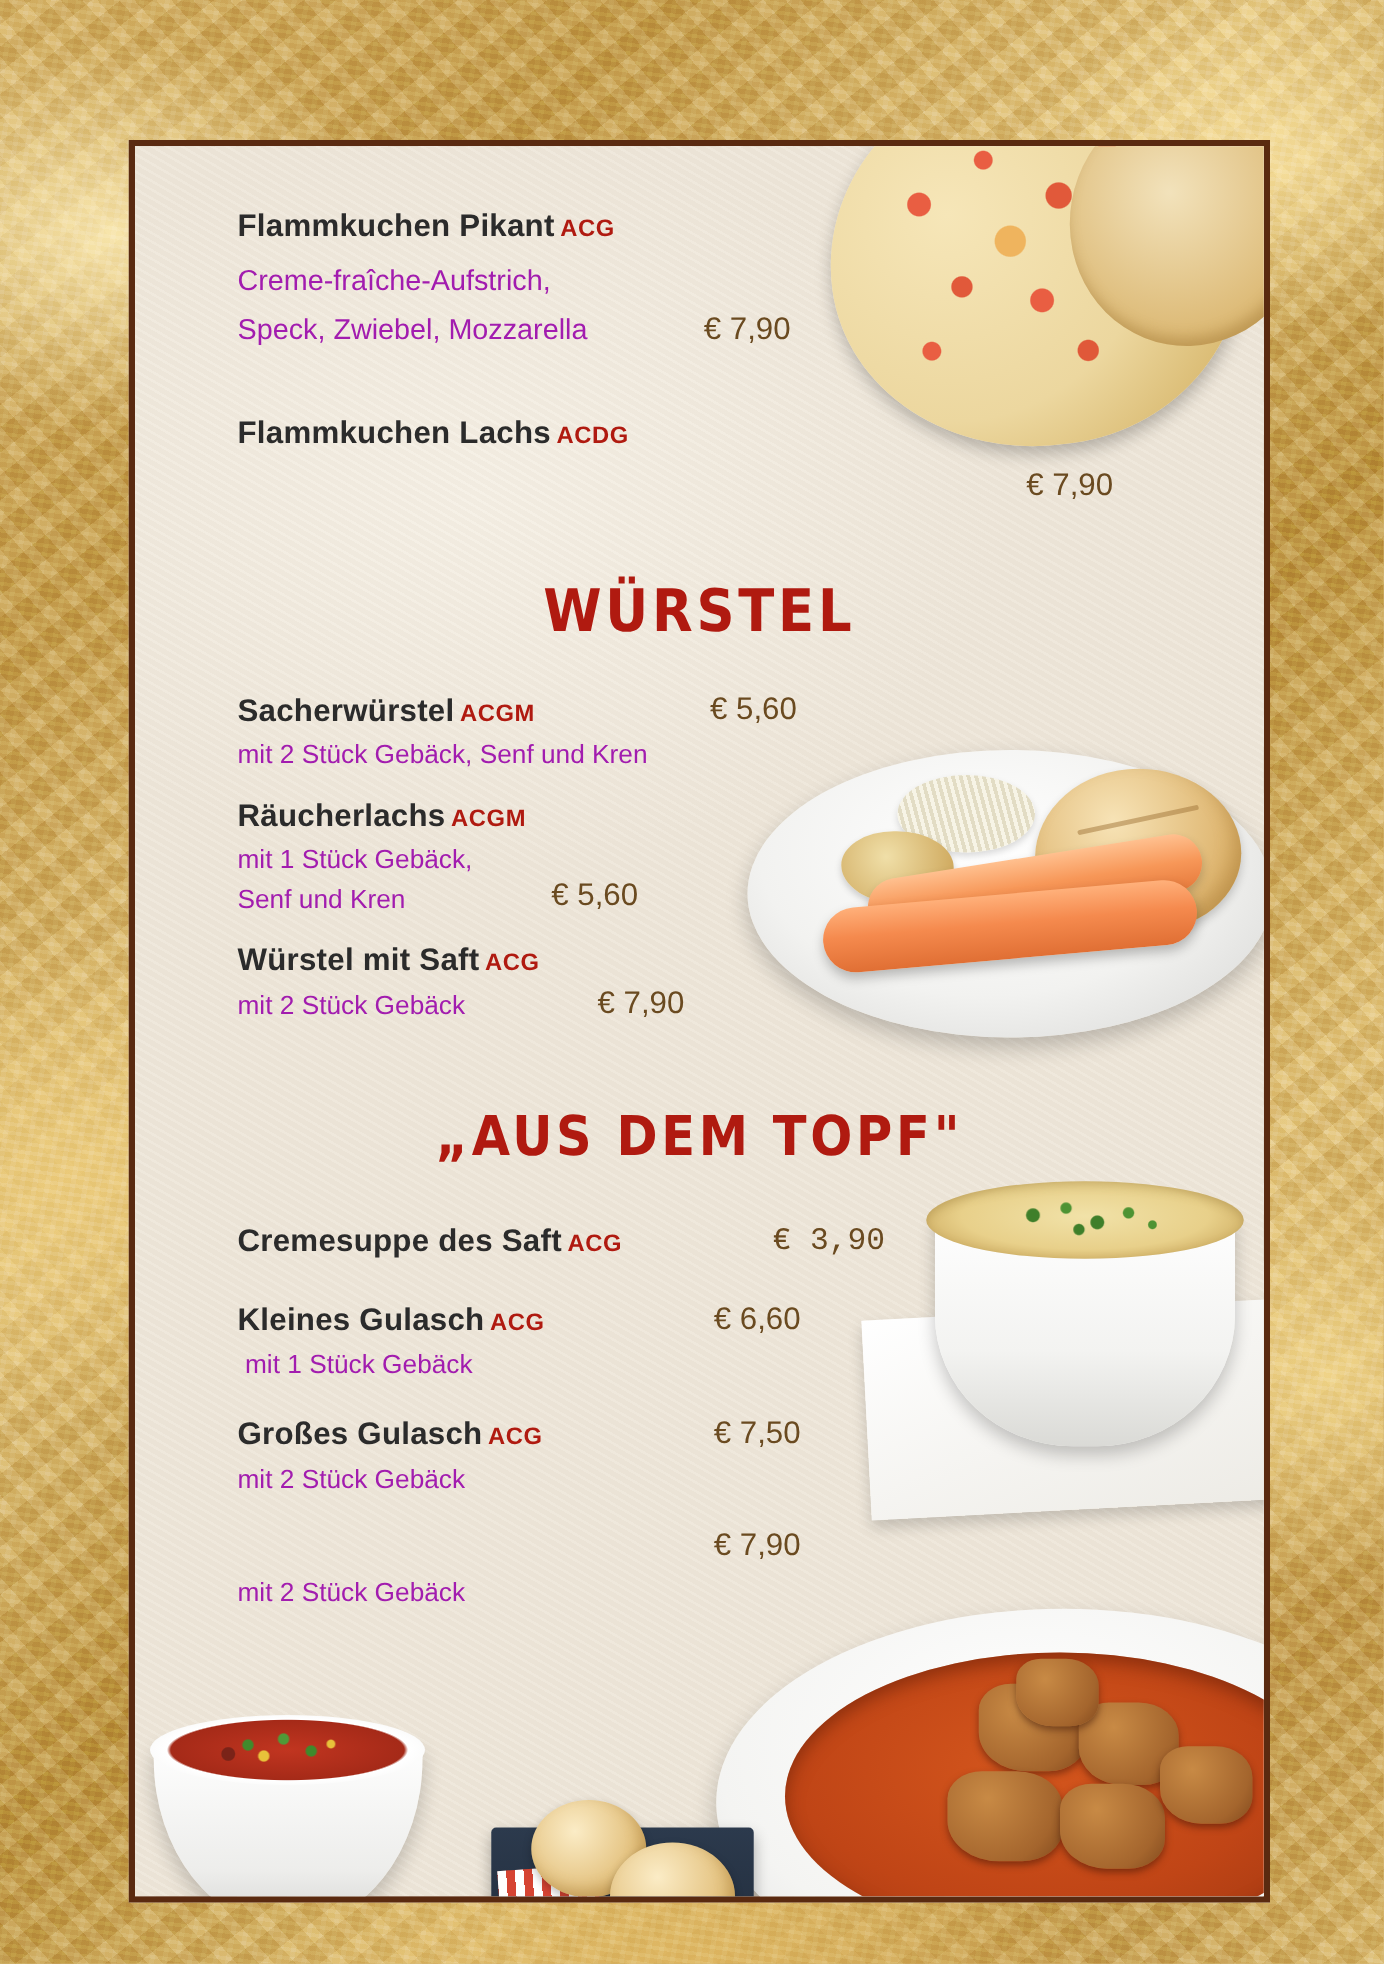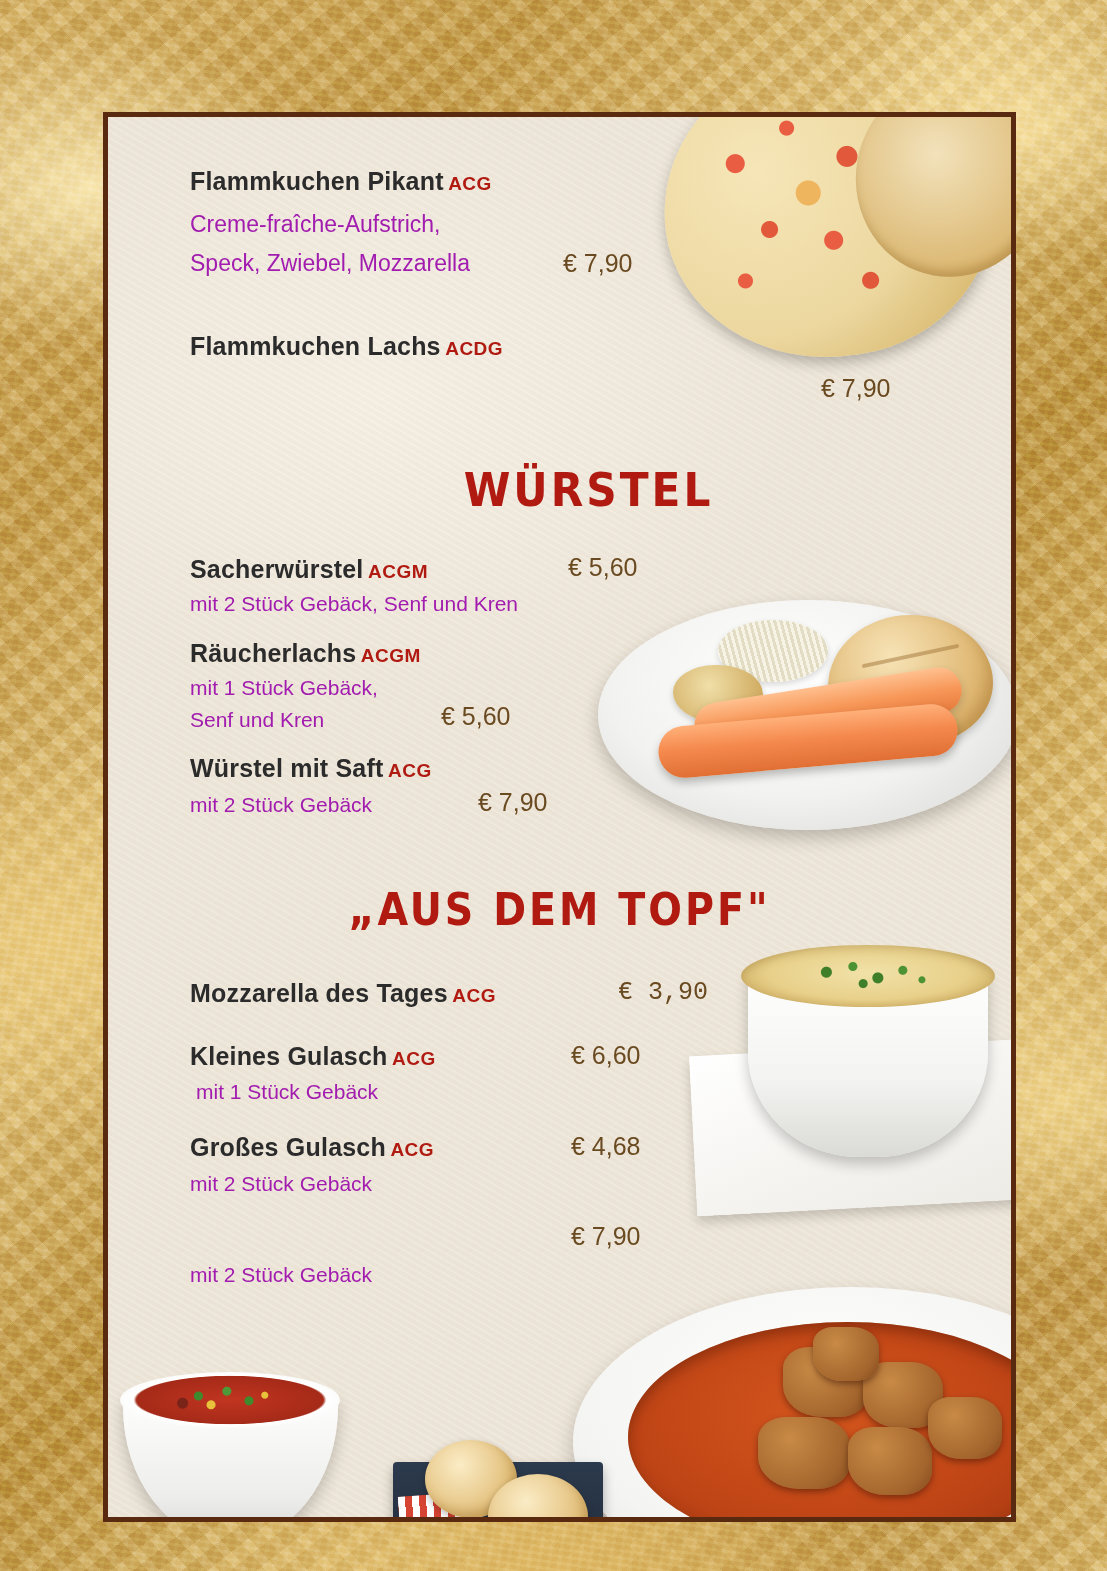--- a/index.html
+++ b/index.html
@@ -377,21 +377,21 @@
     <div class="item desc" style="left:82px; top:94px;">Creme-fraîche-Aufstrich,</div>
     <div class="item desc" style="left:82px; top:133px;">Speck, Zwiebel, Mozzarella</div>
     <div class="item price" style="left:455px; top:132px;">€ 7,90</div>
 
     <div class="item" style="left:82px; top:215px;">
       <span class="item-title">Flammkuchen Lachs</span>
       <span class="alg">ACDG</span>
     </div>
     <div class="item price" style="left:713px; top:257px;">€ 7,90</div>
 
-    <div class="section-head" style="top:345px;padding-left:29px;">WÜRSTEL</div>
+    <div class="section-head" style="top:345px;">WÜRSTEL</div>
 
     <div class="item" style="left:82px; top:438px;">
       <span class="item-title">Sacherwürstel</span>
       <span class="alg">ACGM</span>
     </div>
     <div class="item price" style="left:460px; top:436px;">€ 5,60</div>
     <div class="item desc" style="left:82px; top:475px; font-size:21px;">mit 2 Stück Gebäck, Senf und Kren</div>
 
     <div class="item" style="left:82px; top:522px;">
       <span class="item-title">Räucherlachs</span>
@@ -404,36 +404,36 @@
     <div class="item" style="left:82px; top:637px;">
       <span class="item-title">Würstel mit Saft</span>
       <span class="alg">ACG</span>
     </div>
     <div class="item desc" style="left:82px; top:676px; font-size:21px;">mit 2 Stück Gebäck</div>
     <div class="item price" style="left:370px; top:671px;">€ 7,90</div>
 
     <div class="section-head small" style="top:767px;">„AUS DEM TOPF"</div>
 
     <div class="item" style="left:82px; top:862px;">
-      <span class="item-title">Mozzarella des Tages</span>
+      <span class="item-title">Cremesuppe des Saft</span>
       <span class="alg">ACG</span>
     </div>
     <div class="item price" style="left:510px; top:861px;font-family:Liberation Mono, monospace;">€ 3,90</div>
 
     <div class="item" style="left:82px; top:925px;">
       <span class="item-title">Kleines Gulasch</span>
       <span class="alg">ACG</span>
     </div>
     <div class="item price" style="left:463px; top:924px;">€ 6,60</div>
     <div class="item desc" style="left:88px; top:963px; font-size:21px;">mit 1 Stück Gebäck</div>
 
     <div class="item" style="left:82px; top:1016px;">
       <span class="item-title">Großes Gulasch</span>
       <span class="alg">ACG</span>
     </div>
-    <div class="item price" style="left:463px; top:1015px;">€ 4,68</div>
+    <div class="item price" style="left:463px; top:1015px;">€ 7,50</div>
     <div class="item desc" style="left:82px; top:1055px; font-size:21px;">mit 2 Stück Gebäck</div>
 
     <div class="item price" style="left:463px; top:1105px;">€ 7,90</div>
     <div class="item desc" style="left:82px; top:1146px; font-size:21px;">mit 2 Stück Gebäck</div>
 
   </div>
 </div>
 
 </body></html>

